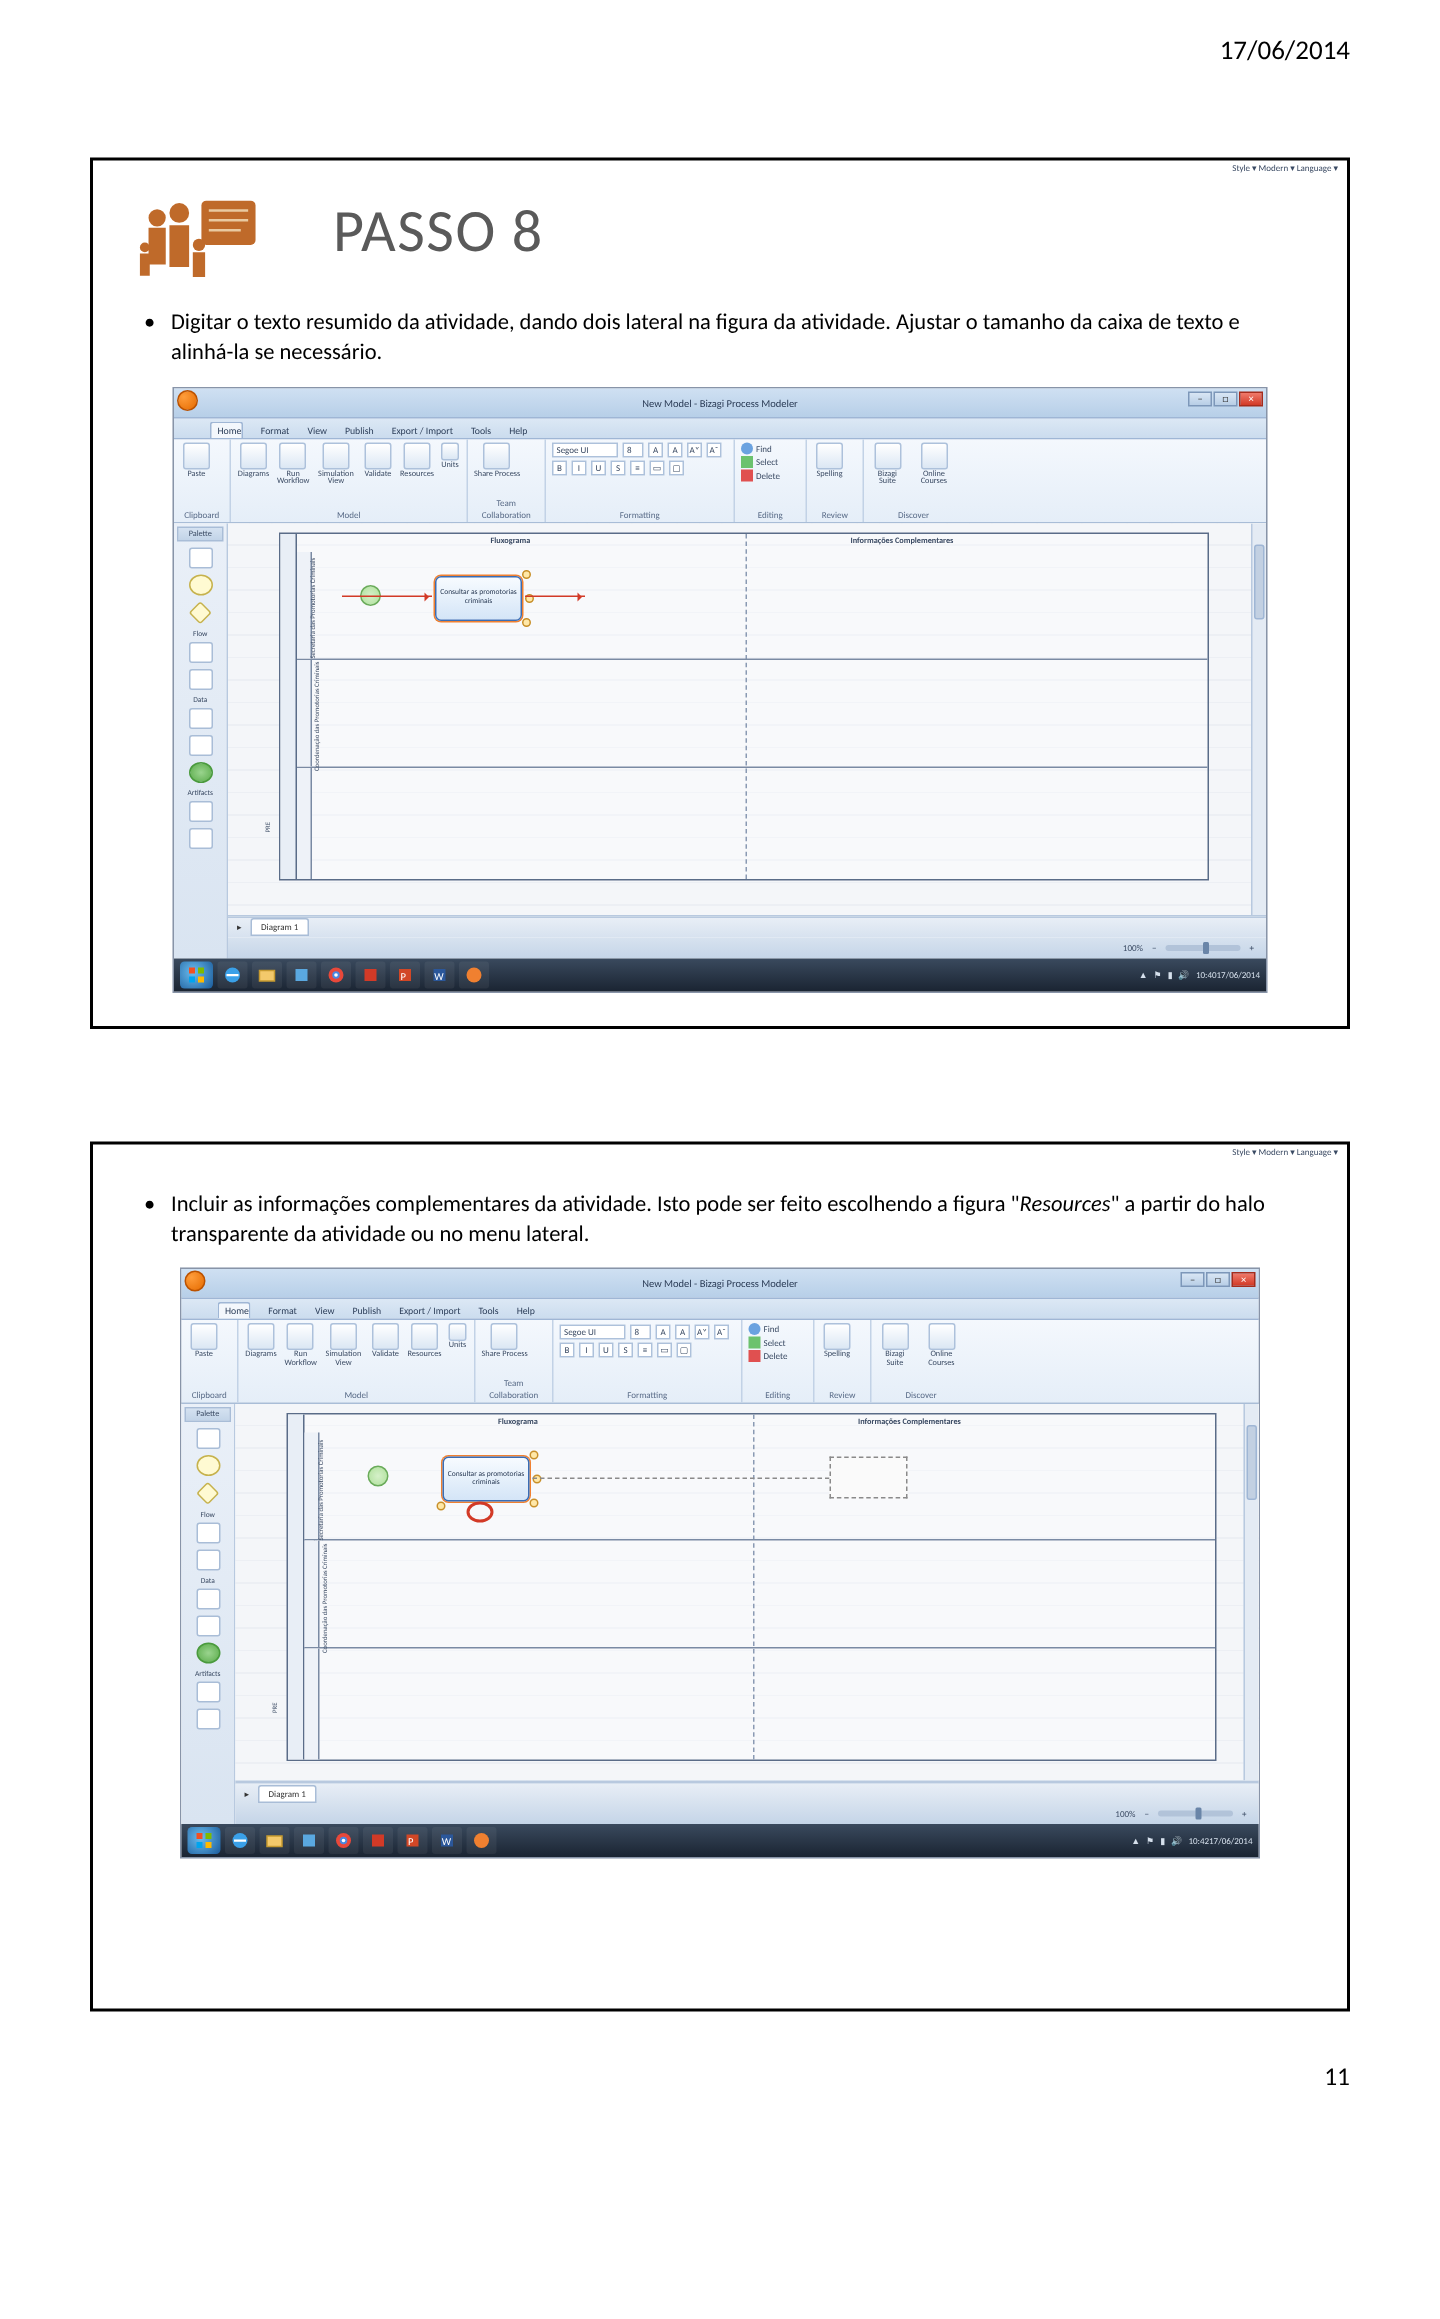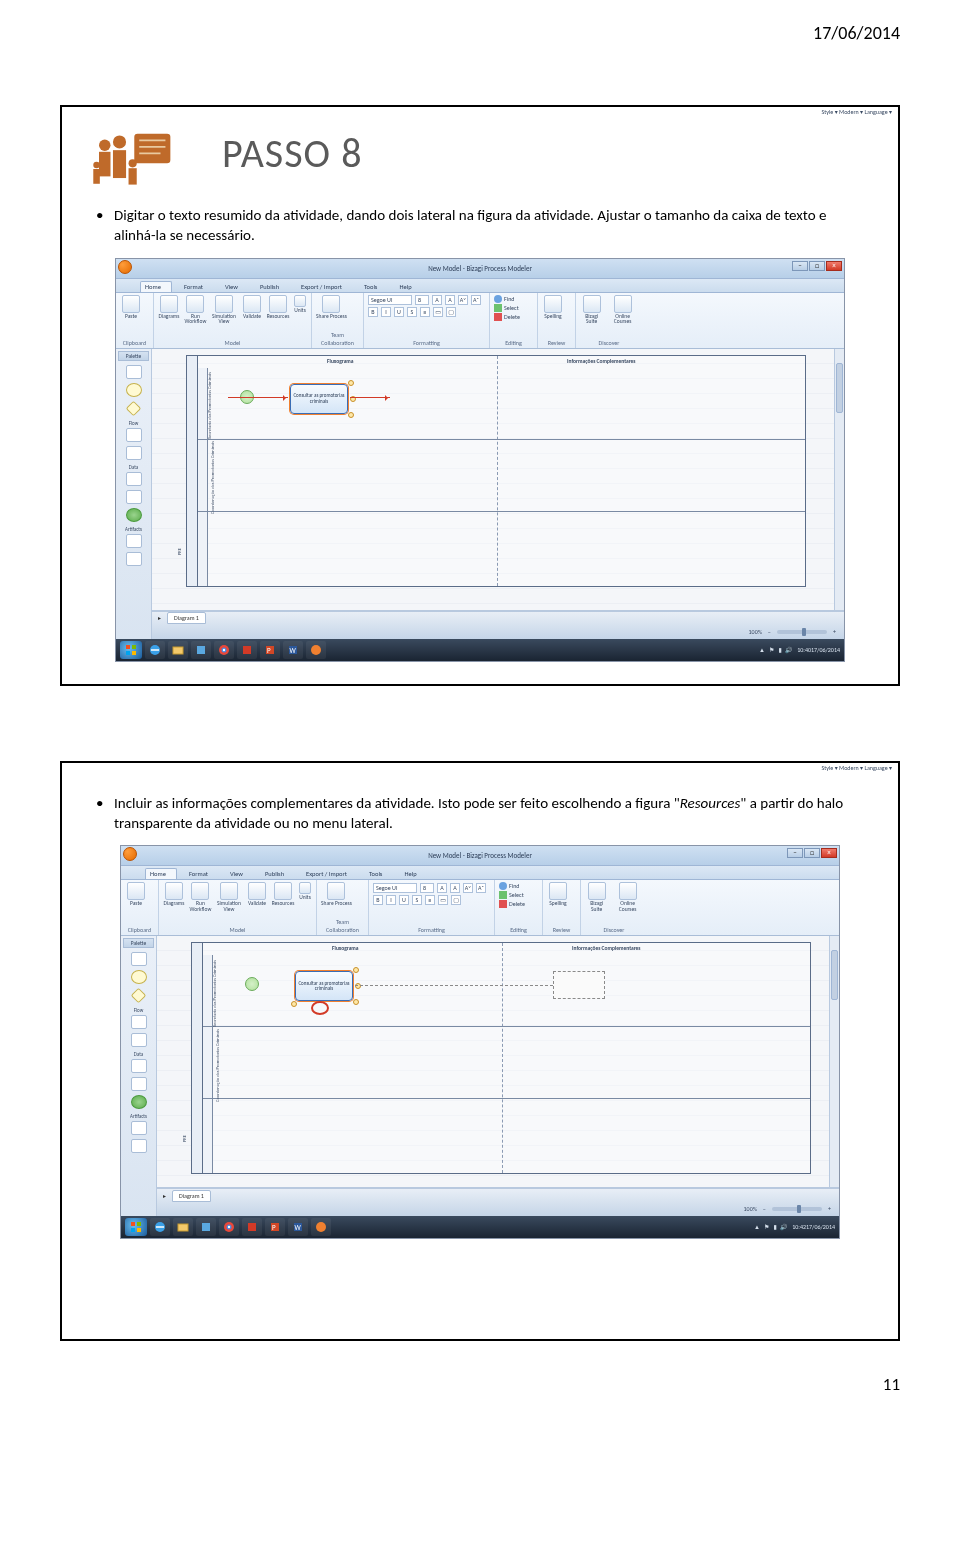--- a/index.html
+++ b/index.html
@@ -128,21 +128,21 @@
     background: linear-gradient(#dce8f5, #cbdcee);
     display: flex;
     align-items: flex-end;
     padding-left: 24px;
     gap: 8px;
     border-bottom: 1px solid #9fb6d5;
     font-size: 6.5px;
     color: #2d3f5a;
   }
   .ss-tabs .tab {
-    padding: 1px 10px 1px 4px;
+    padding: 1px 0 1px 4px;
   }
   .ss-tabs .tab.active {
     background: #f3f7fc;
     border: 1px solid #9fb6d5;
     border-bottom: none;
     border-radius: 2px 2px 0 0;
   }
   
   .ss-ribbon {
     height: 56px;

